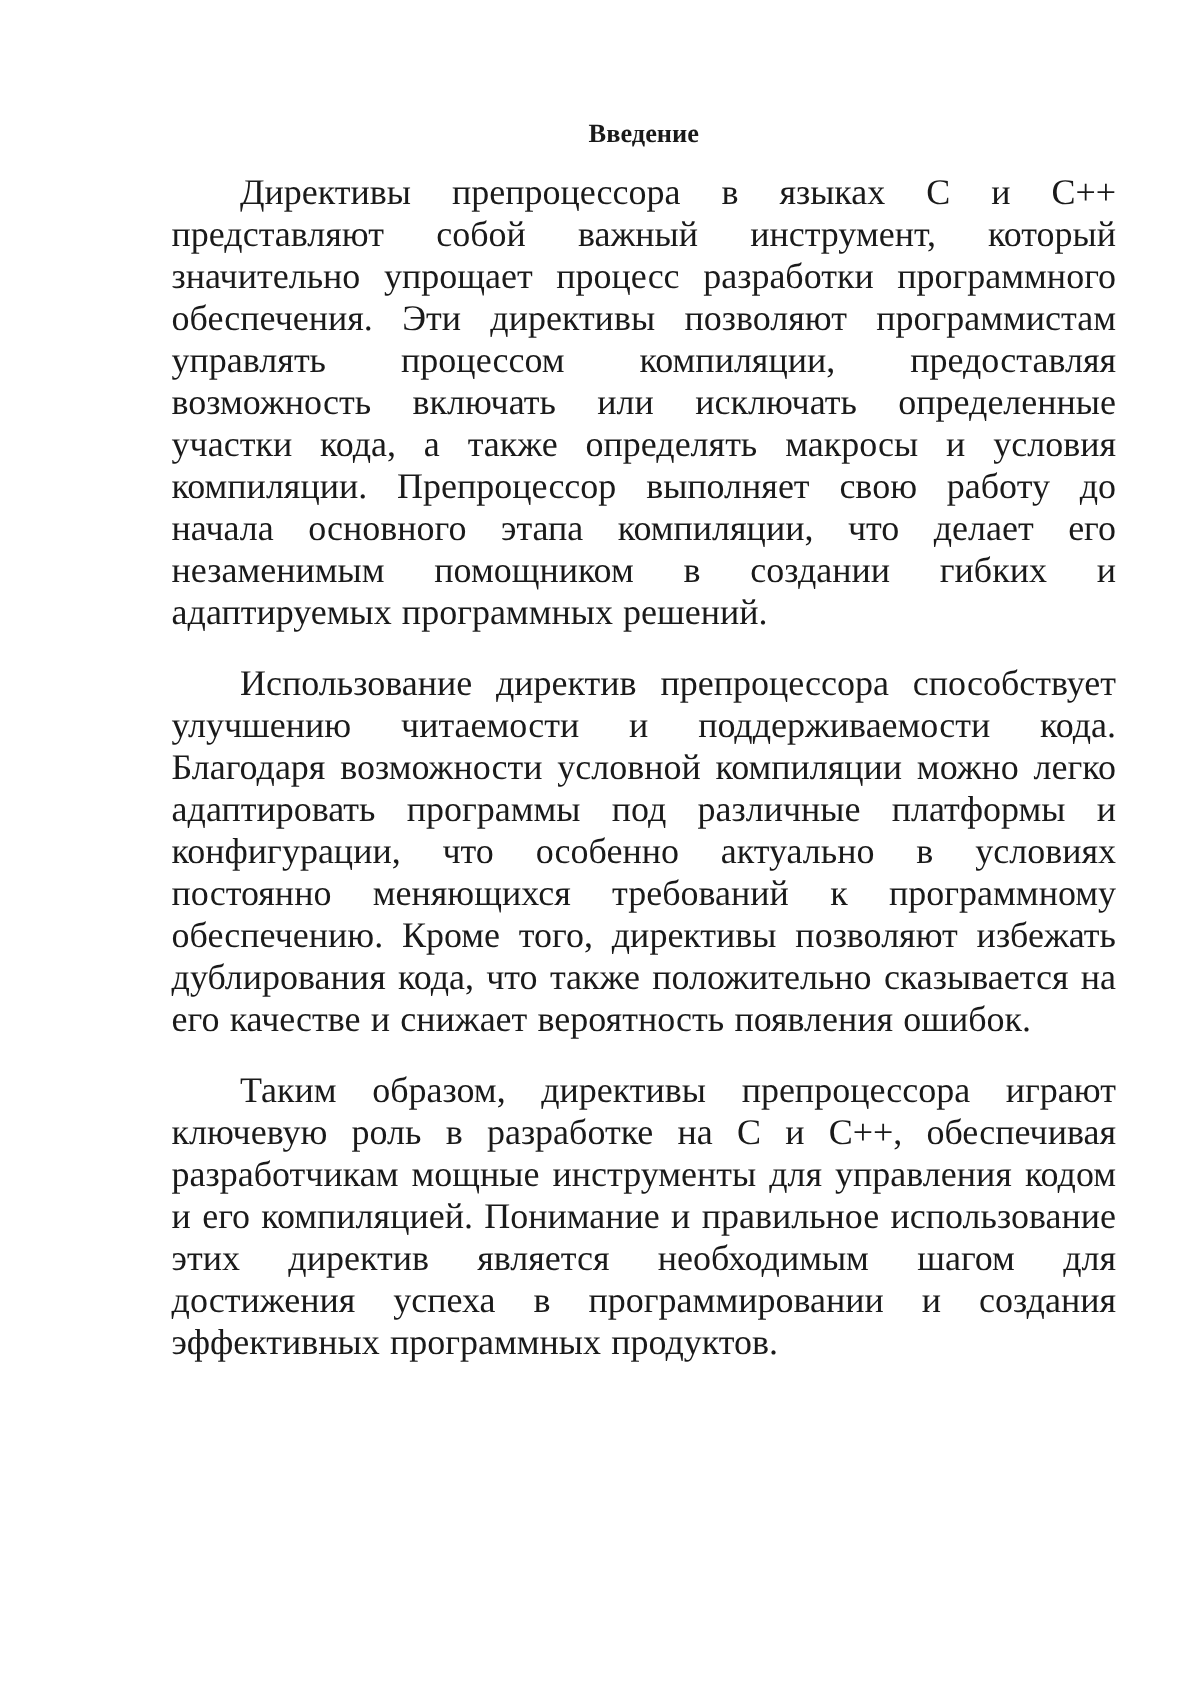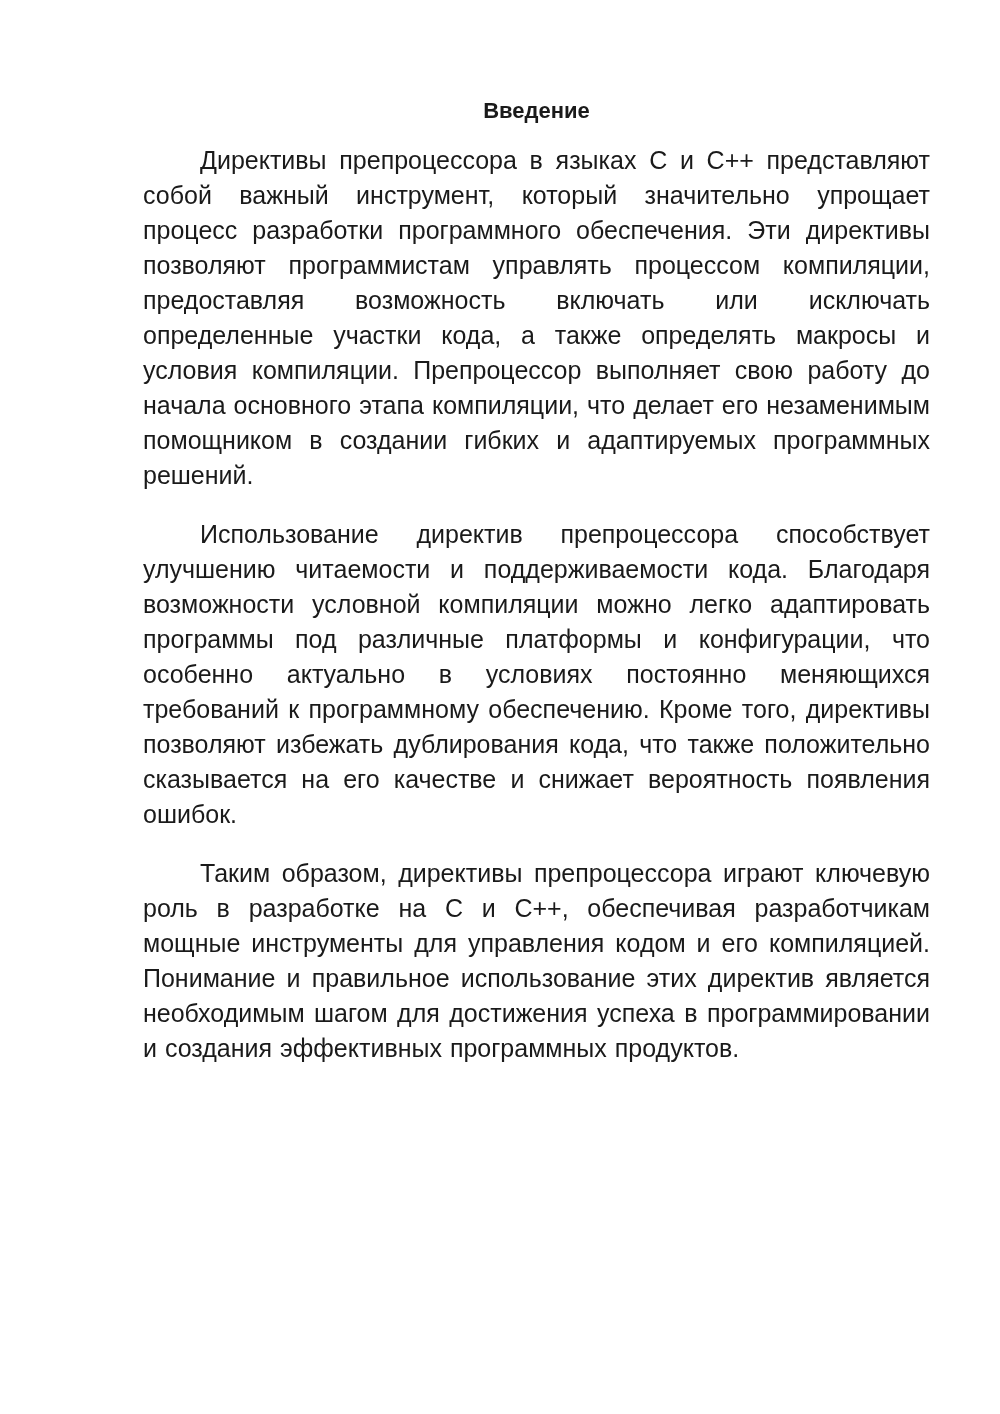--- a/index.html
+++ b/index.html
@@ -6,40 +6,40 @@
     margin: 0;
     padding: 0;
     background: #ffffff;
   }
   .page {
     position: relative;
     width: 1000px;
     height: 1170px;
     margin: 0 auto;
     background: #ffffff;
-    font-family: Liberation Sans, sans-serif;
+    font-family: Liberation Serif, serif;
     color: #1a1a1a;
     box-sizing: border-box;
     overflow: hidden;
   }
   .content {
     position: absolute;
     top: 93px;
     left: 143px;
     width: 787px;
   }
   .doc-title {
     font-size: 22px;
     line-height: 35px;
     font-weight: bold;
     text-align: center;
     margin: 0 0 15px 0;
   }
   .para {
-    font-size: 25px;
+    font-size: 30px;
     line-height: 35px;
     text-align: justify;
     text-indent: 57px;
     margin: 0 0 24px 0;
     word-spacing: 1px;
   }
   .page-number {
     position: absolute;
     left: 0;
     width: 100%;

